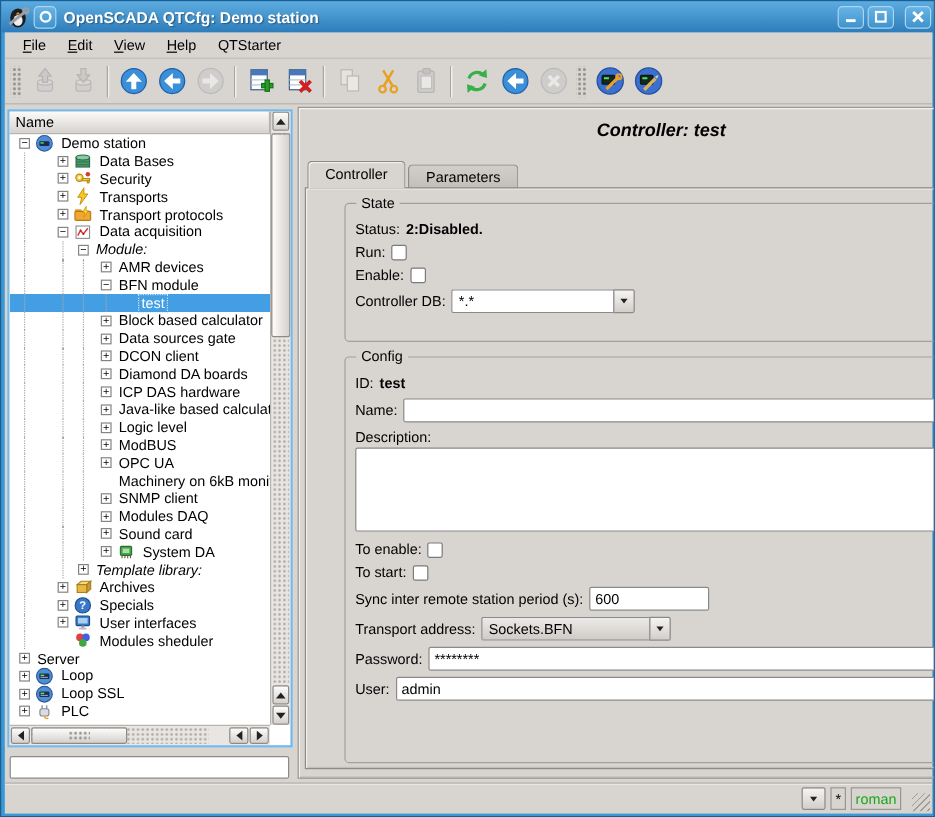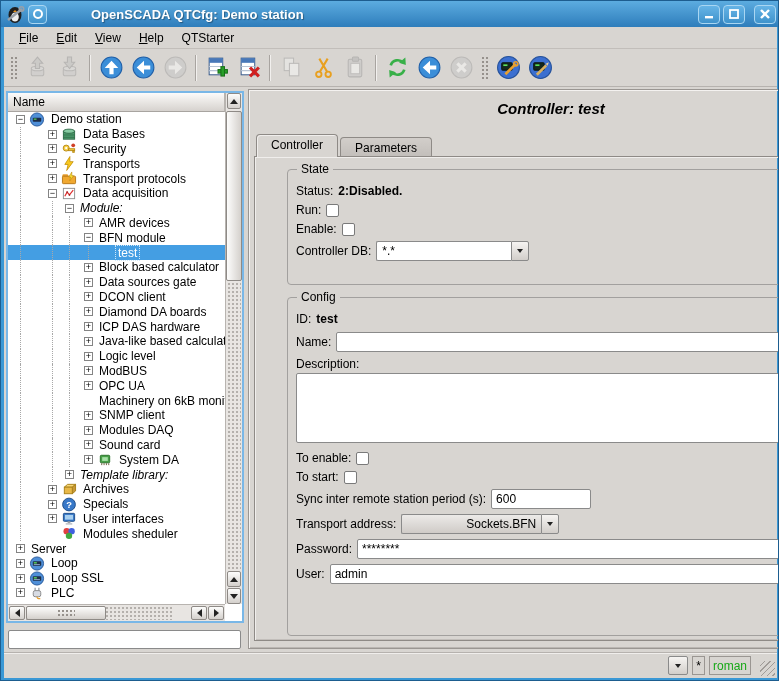--- a/index.html
+++ b/index.html
@@ -6,21 +6,21 @@
   *{box-sizing:border-box;}
   .window{position:relative;width:779px;height:681px;background:#3a98d5;
           font-family:"Liberation Sans",sans-serif;font-size:12px;color:#000;
           overflow:hidden;border:1px solid #1d5d8f;}
   
   .titlebar{position:absolute;top:0;left:0;width:779px;height:26px;
             background:linear-gradient(#5cace0,#2e7dbb);display:flex;align-items:center;padding:0 4px;}
   .app-ico{width:20px;height:20px;margin-right:3px;}
   .winmenu-btn{width:19px;height:19px;border:1px solid #a9d6f2;border-radius:4px;
                background:linear-gradient(#66b4e6,#3f93cc);display:flex;align-items:center;justify-content:center;margin-right:6px;}
-  .title-text{color:#fff;font-weight:bold;font-size:13px;text-shadow:1px 1px 1px rgba(0,0,0,.35);flex:1;margin-left:38px;}
+  .title-text{color:#fff;font-weight:bold;font-size:13px;text-shadow:1px 1px 1px rgba(0,0,0,.35);flex:1;}
   .cap-btn{width:22px;height:19px;border:1px solid #a9d6f2;border-radius:4px;
            background:linear-gradient(#66b4e6,#3f93cc);display:flex;align-items:center;justify-content:center;margin-left:3px;}
   .cap-btn.close{margin-left:9px;}
   
   .client{position:absolute;top:26px;left:3px;width:773px;height:651px;background:#d8d5d1;}
   .menubar{position:absolute;top:0;left:0;right:0;height:22px;display:flex;align-items:center;
            border-bottom:1px solid #c2beba;padding-left:6px;}
   .menu-item{padding:2px 9px;cursor:default;}
   .toolbar{position:absolute;top:22px;left:0;right:0;height:38px;display:flex;align-items:center;
            border-bottom:1px solid #b6b2ae;padding-left:2px;}
@@ -710,21 +710,21 @@
               <label>To start:</label>
               <span class="checkbox"></span>
             </div>
             <div class="frow">
               <label>Sync inter remote station period (s):</label>
               <input class="ti" style="width: 100px;" value="600">
             </div>
             <div class="frow">
               <label>Transport address:</label>
               <span class="combo gray">
-                <span class="cfield" style="width:140px;text-align:right;">Sockets.BFN</span>
+                <span class="cfield" style="width:140px;">Sockets.BFN</span>
                 <span class="cbtn">
                     <span class="sarr d"></span>
                   </span>
               </span>
             </div>
             <div class="frow">
               <label>Password:</label>
               <input class="ti grow" value="********" style="">
             </div>
             <div class="frow">

